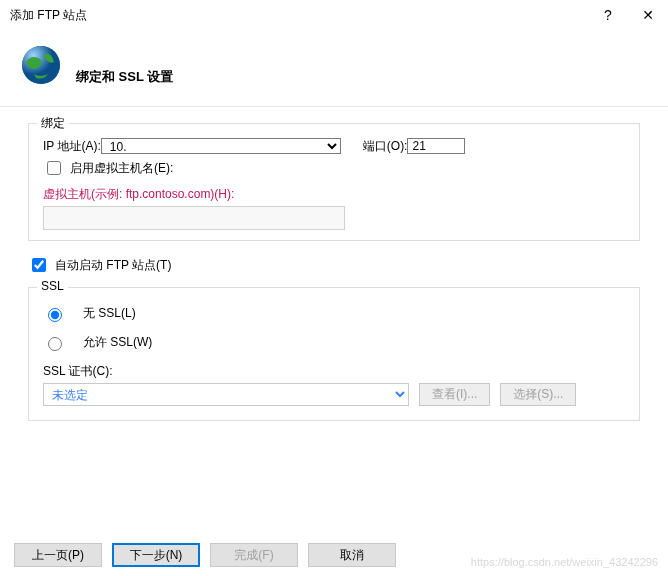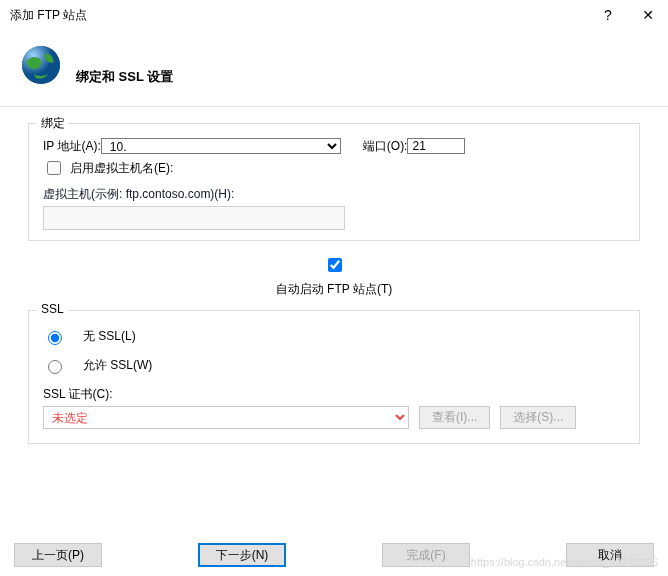--- a/index.html
+++ b/index.html
@@ -13,31 +13,31 @@
   .content { padding: 16px 28px 8px 28px; }
   .groupbox { border: 1px solid #dcdcdc; padding: 14px 14px 10px 14px; margin-bottom: 14px; position: relative; }
   .groupbox > legend { position: absolute; top: -9px; left: 8px; background: #fff; padding: 0 4px; }
   .row { display: flex; align-items: flex-end; gap: 22px; }
   .field { display: flex; flex-direction: row; }
   .field label { margin-bottom: 3px; }
   select, input[type="text"] { border: 1px solid #7a7a7a; height: 16px; padding: 0 4px; background: #fff; }
   select.ip { width: 240px; }
   input.port { width: 58px; }
   .chk { display: flex; align-items: center; gap: 6px; }
-  .vhost-label { margin-top: 8px; color: #0f172a; }
+  .vhost-label { margin-top: 8px; color: #be185d; }
   input.vhost { width: 302px; height: 24px; border: 1px solid #d0d0d0; background: #f8f8f8; color: #a0a0a0; margin-top: 3px; }
-  .autostart { display: flex; align-items: center; gap: 6px; margin: 0 0 12px 0; flex-direction: column; }
+  .autostart { display: flex; align-items: center; gap: 6px; margin: 0 0 12px 0; }
   input[type="checkbox"], input[type="radio"] { width: 14px; height: 14px; }
   .radio { display: flex; align-items: center; gap: 18px; margin: 3px 0 12px 0; }
   .cert-label { margin-top: 4px; }
   .certrow { display: flex; gap: 10px; margin-top: 3px; }
-  select.cert { width: 366px; height: 23px; color: #ef4444; border: 1px solid #cacaca; }
+  select.cert { width: 366px; height: 23px; color: #3b82f6; border: 1px solid #cacaca; }
   button { height: 23px; border: 1px solid #c8c8c8; background: #eee; padding: 0 12px; cursor: pointer; }
   button:disabled { color: #a0a0a0; background: #eee; cursor: default; }
-  .footer { position: absolute; bottom: 0; left: 0; right: 0; height: 42px; border-top: 0; display: flex; justify-content: space-between; align-items: center; padding: 0 14px; gap: 10px; }
+  .footer { position: absolute; bottom: 0; left: 0; right: 0; height: 42px; border-top: 0; display: flex; justify-content: flex-start; align-items: center; padding: 0 14px; gap: 10px; }
   .footer button { height: 24px; width: 88px; background: #e1e1e1; }
   .footer button.primary { border: 2px solid #0078d7; background: #e1e1e1; }
   .watermark { position:absolute; bottom:8px; right:10px; color:#d8d8d8; font-size:11px; pointer-events:none; }
   .ssl-box{padding-bottom:14px;}
 </style>
 </head>
 <body>
 
 <div class="titlebar">
   <span class="title">添加 FTP 站点</span>

